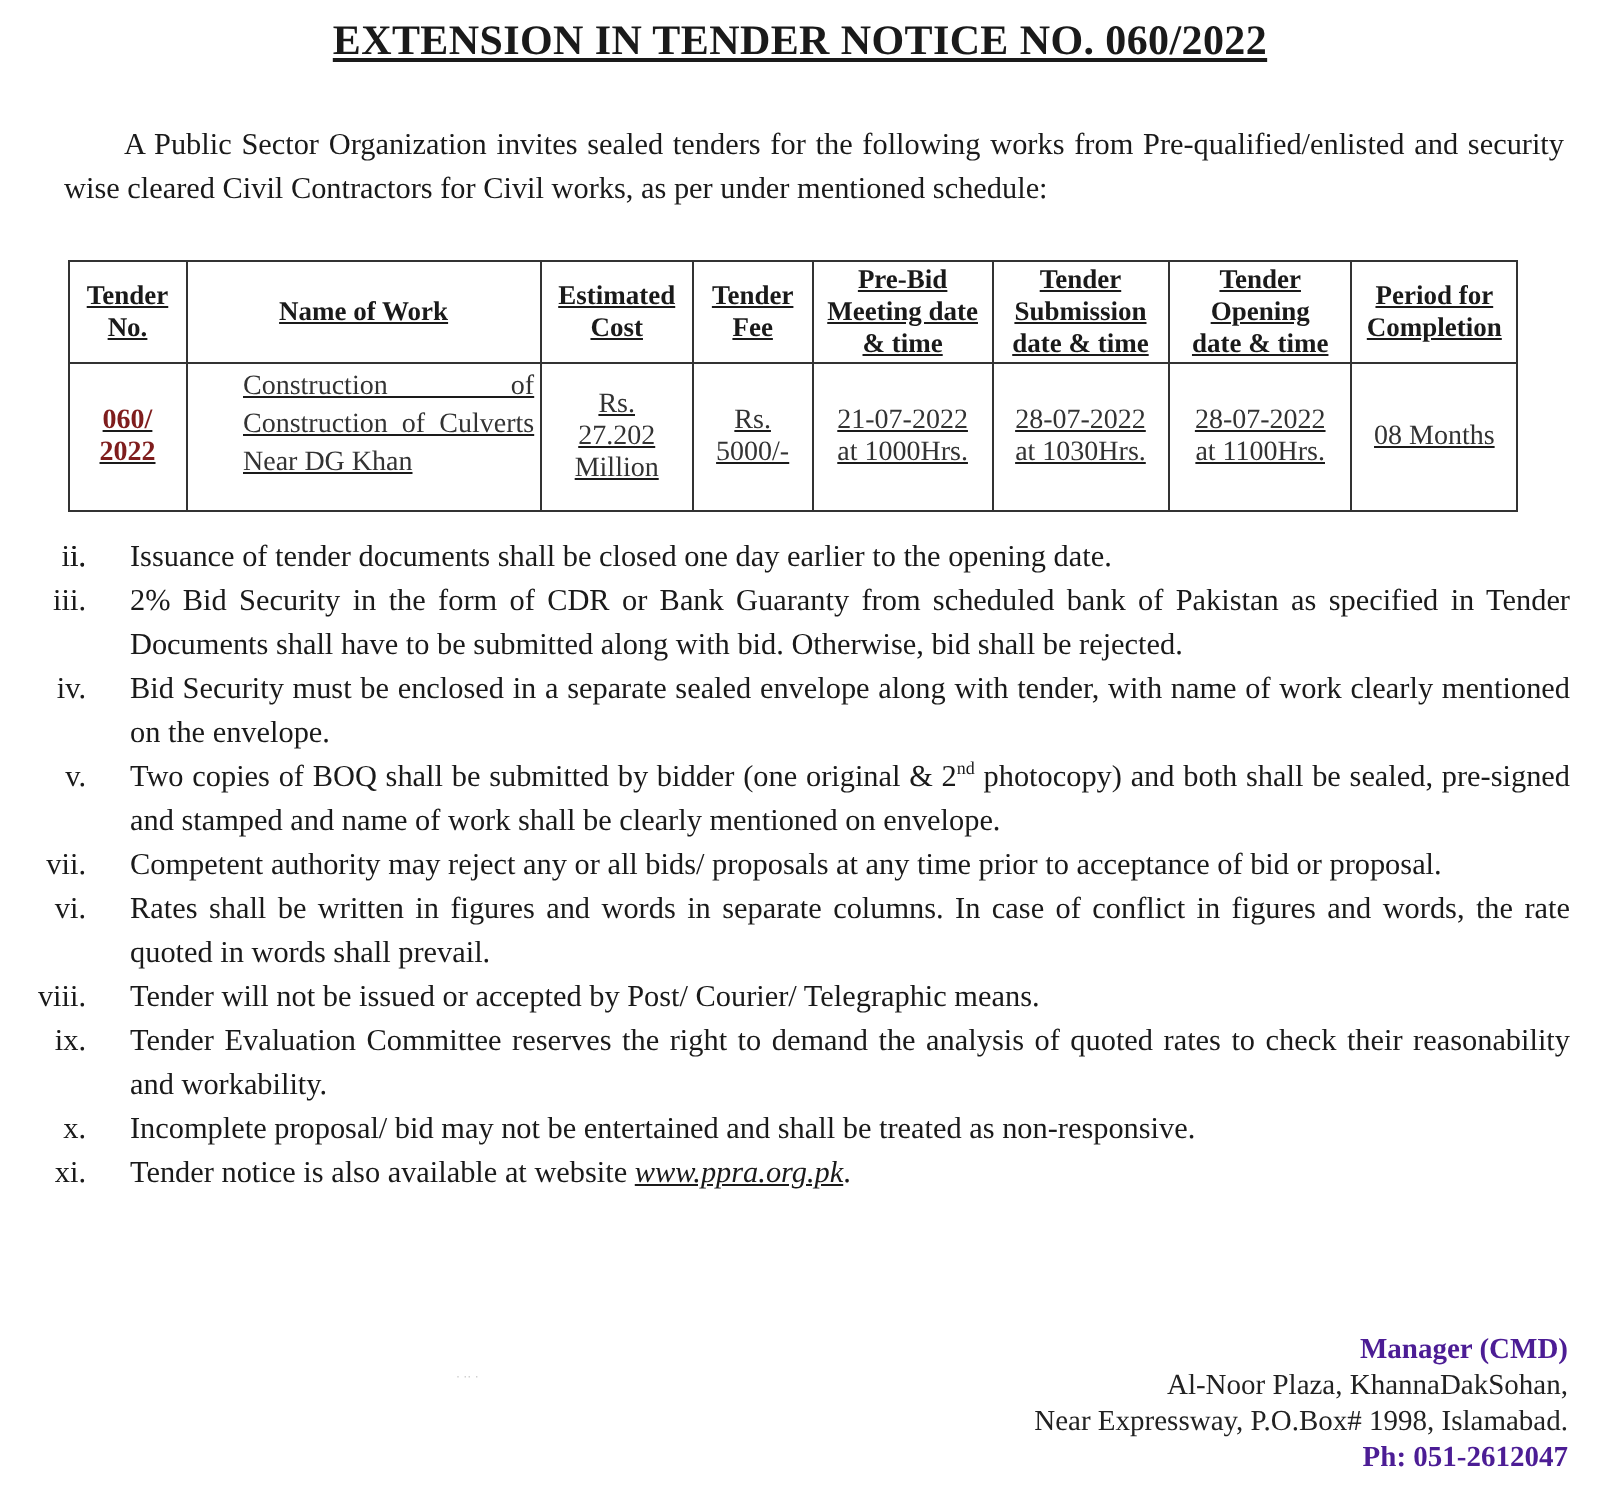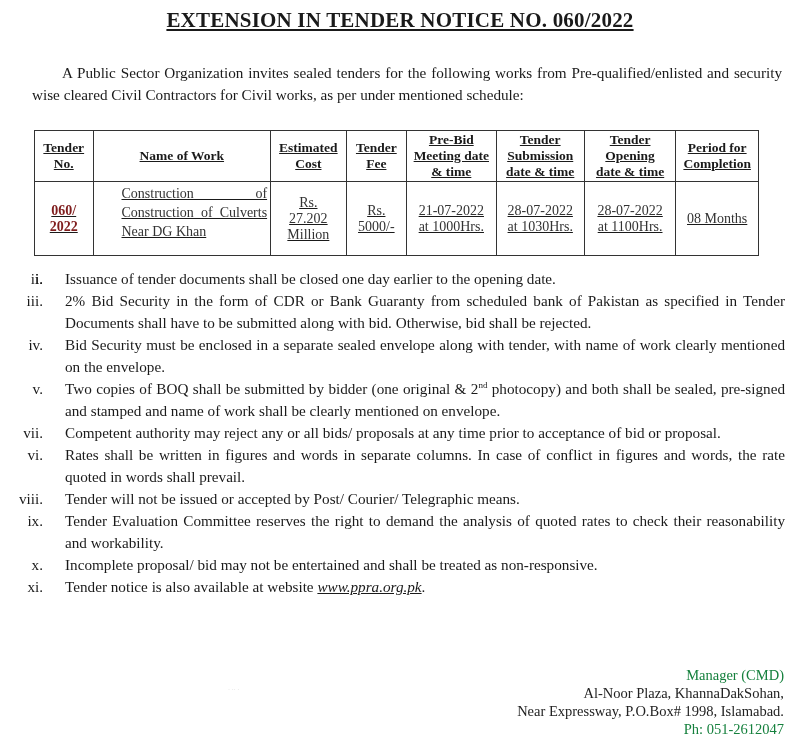--- a/index.html
+++ b/index.html
@@ -40,21 +40,21 @@
   ol.conditions li .num {
     position: absolute; left: 0; width: 43px; text-align: right;
   }
   sup { font-size: 9px; line-height: 0; }
   .link { text-decoration: underline; font-style: italic; }
 
   .signature {
     position: absolute; top: 666px; right: 16px; text-align: right;
     font-size: 14.5px; line-height: 18px; color: #222;
   }
-  .signature .bold { font-weight: normal; color: #15803d; }
+  .signature .bold { font-weight: bold; color: #4c1d95; }
   .smudge {
     position: absolute; top: 686px; left: 228px; font-size: 6px; color: #c8c8c8;
     font-family: "Liberation Sans", sans-serif;
   }
 </style>
 </head>
 <body>
 
 <div class="title">EXTENSION IN TENDER NOTICE NO. 060/2022</div>
 

